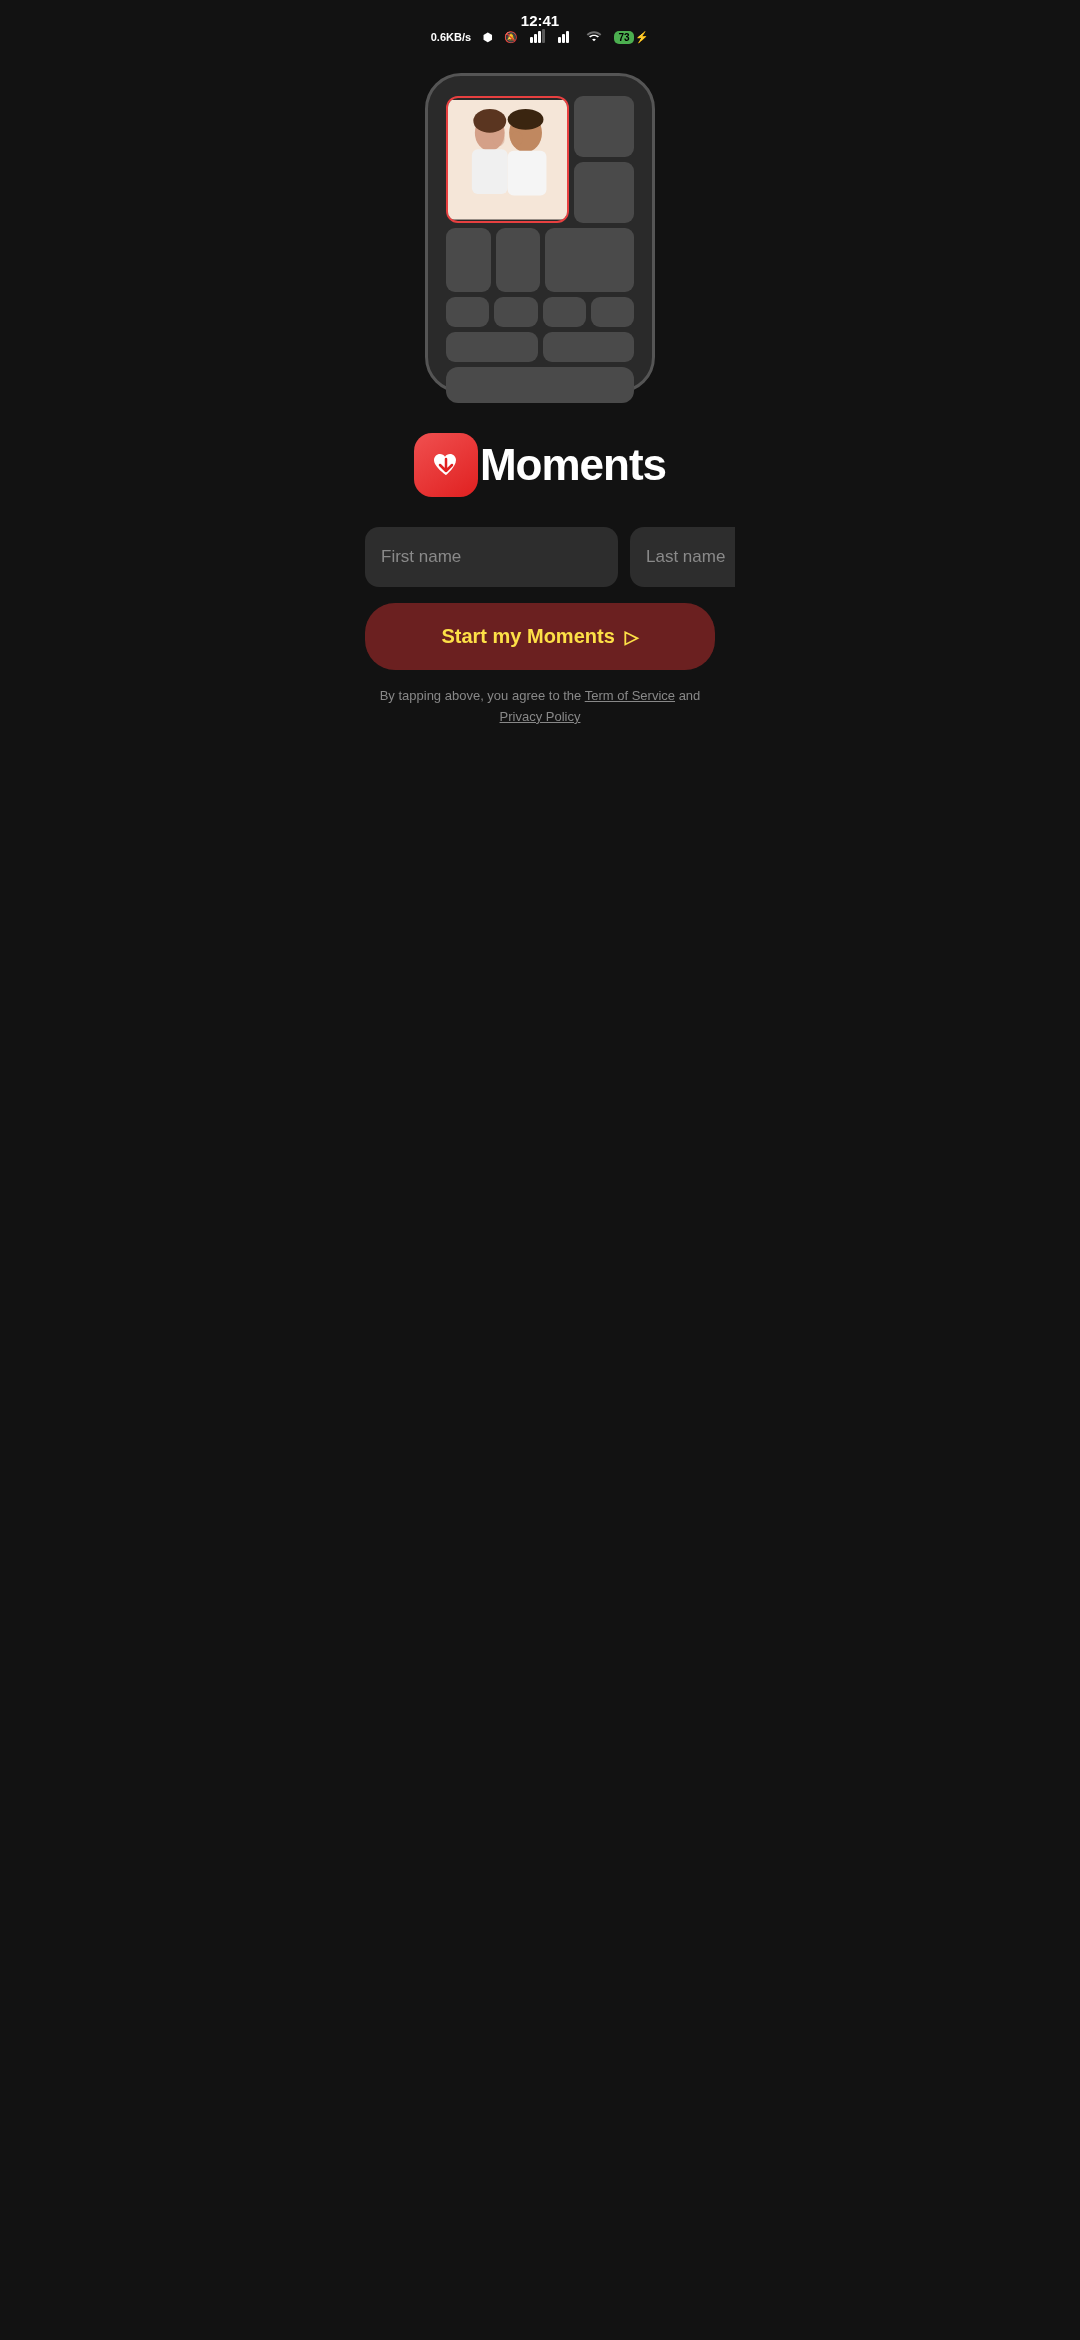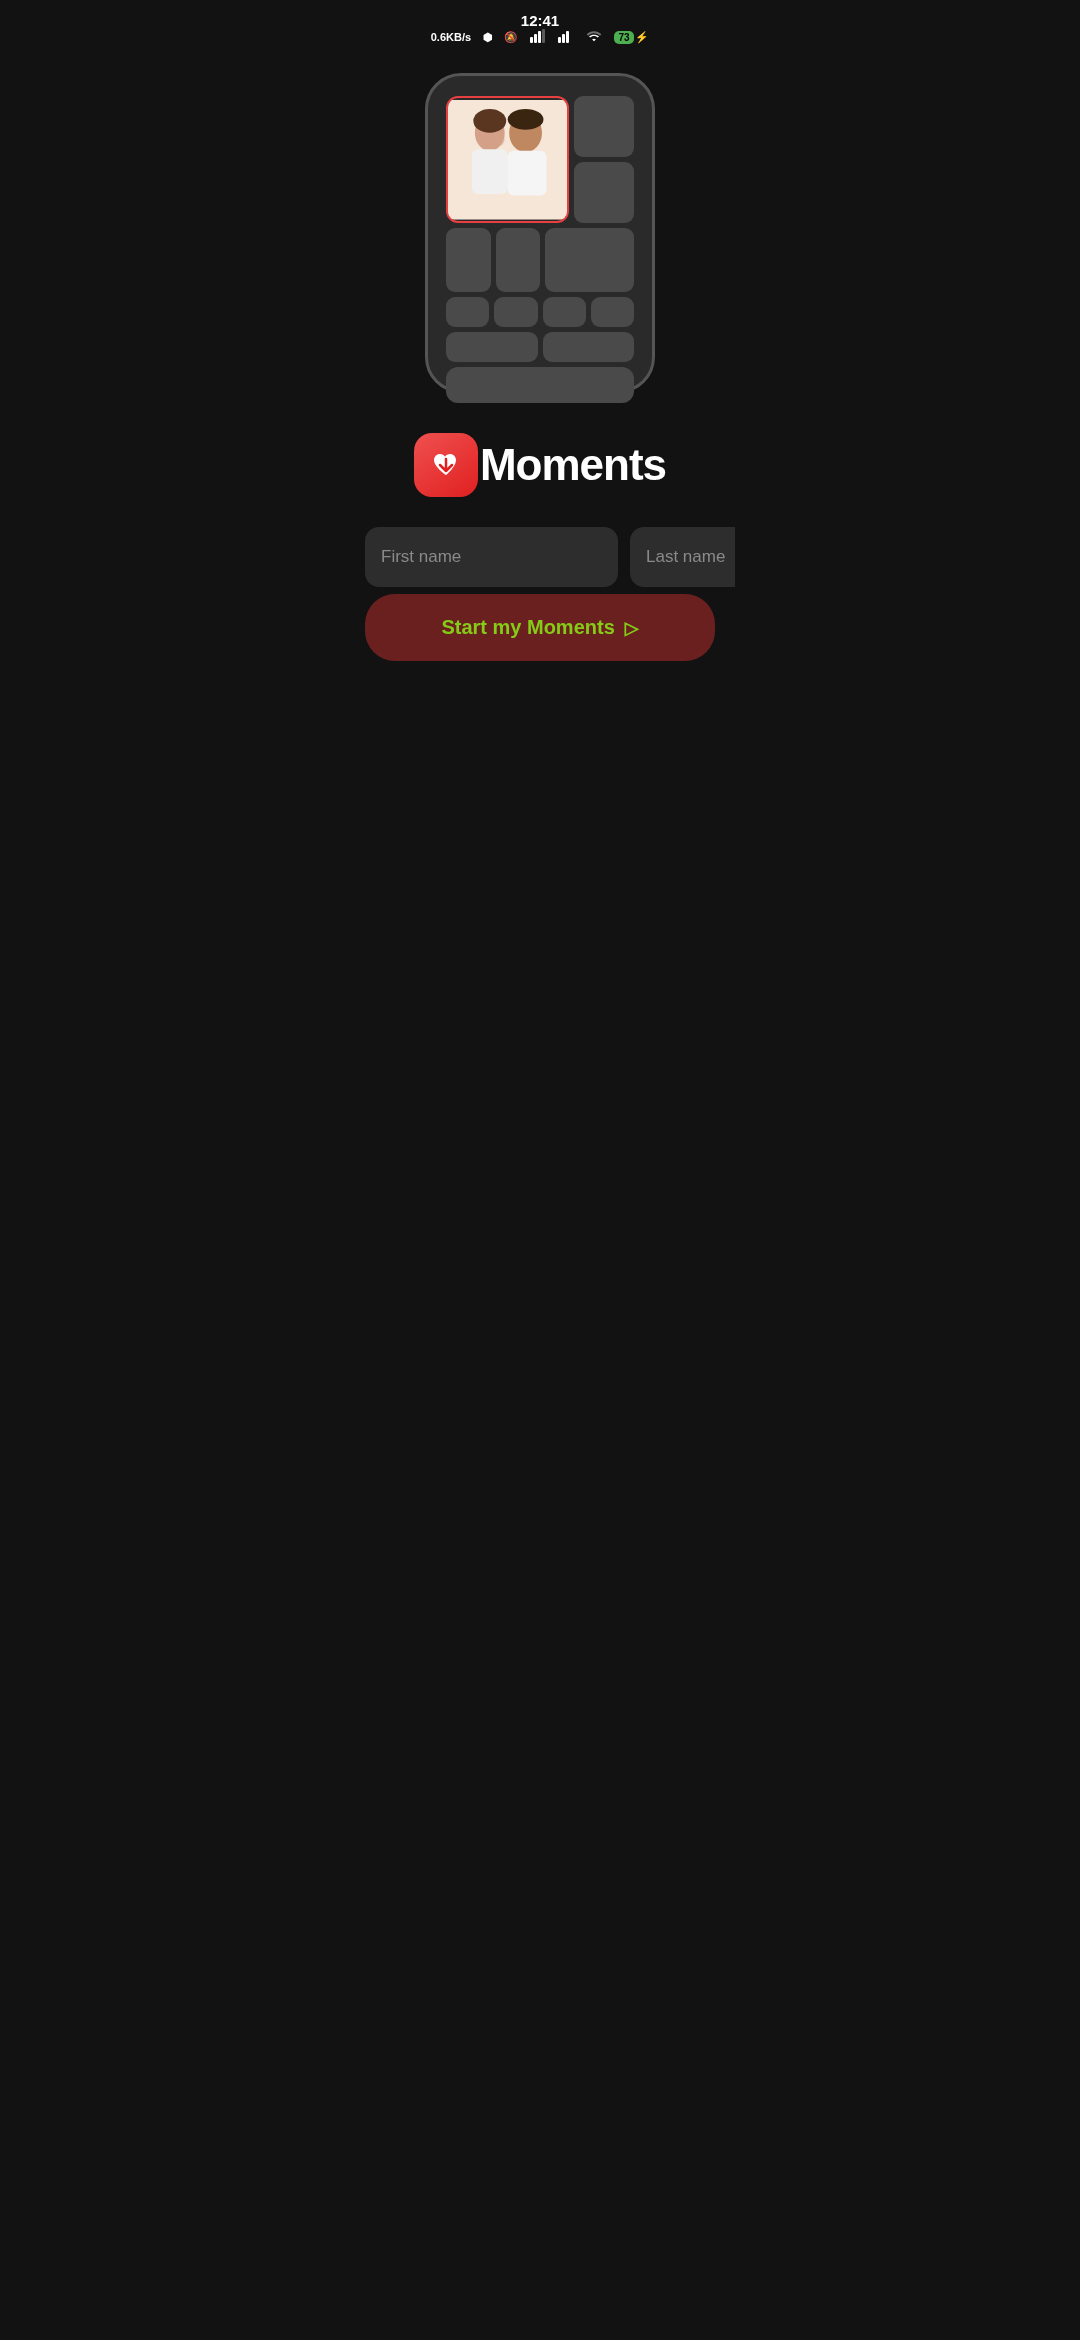--- a/index.html
+++ b/index.html
@@ -104,21 +104,21 @@
       color: #ffffff;
       letter-spacing: -1px;
     }
 
     
     .form-area {
       width: 100%;
       padding: 0 20px;
       display: flex;
       flex-direction: column;
-      gap: 7px;
+      gap: 16px;
     }
 
     .name-row {
       display: flex;
       gap: 12px;
     }
 
     .name-input {
       flex: 1;
       background-color: #2d2d2d;
@@ -136,21 +136,21 @@
     }
 
     .start-button {
       width: 100%;
       background-color: #6b2020;
       border: none;
       border-radius: 30px;
       padding: 22px;
       font-size: 20px;
       font-weight: 700;
-      color: #84cc16;
+      color: #fde047;
       cursor: pointer;
       display: flex;
       align-items: center;
       justify-content: center;
       gap: 10px;
       font-family: inherit;
     }
 
     .start-button-arrow {
       font-size: 18px;
@@ -313,13 +313,16 @@
   <div class="name-row">
     <input type="text" class="name-input" placeholder="First name" style="">
     <input type="text" class="name-input" placeholder="Last name" style="">
   </div>
 
   <button class="start-button">
     <span>Start my Moments</span>
     <span class="start-button-arrow">▷</span>
   </button>
 
+  <p class="terms-text">
+    <span>By tapping above, you agree to the </span><span class="terms-link">Term of Service</span><span> and </span><span class="terms-link">Privacy Policy</span>
+  </p>
 </div>
 
 </body></html>

